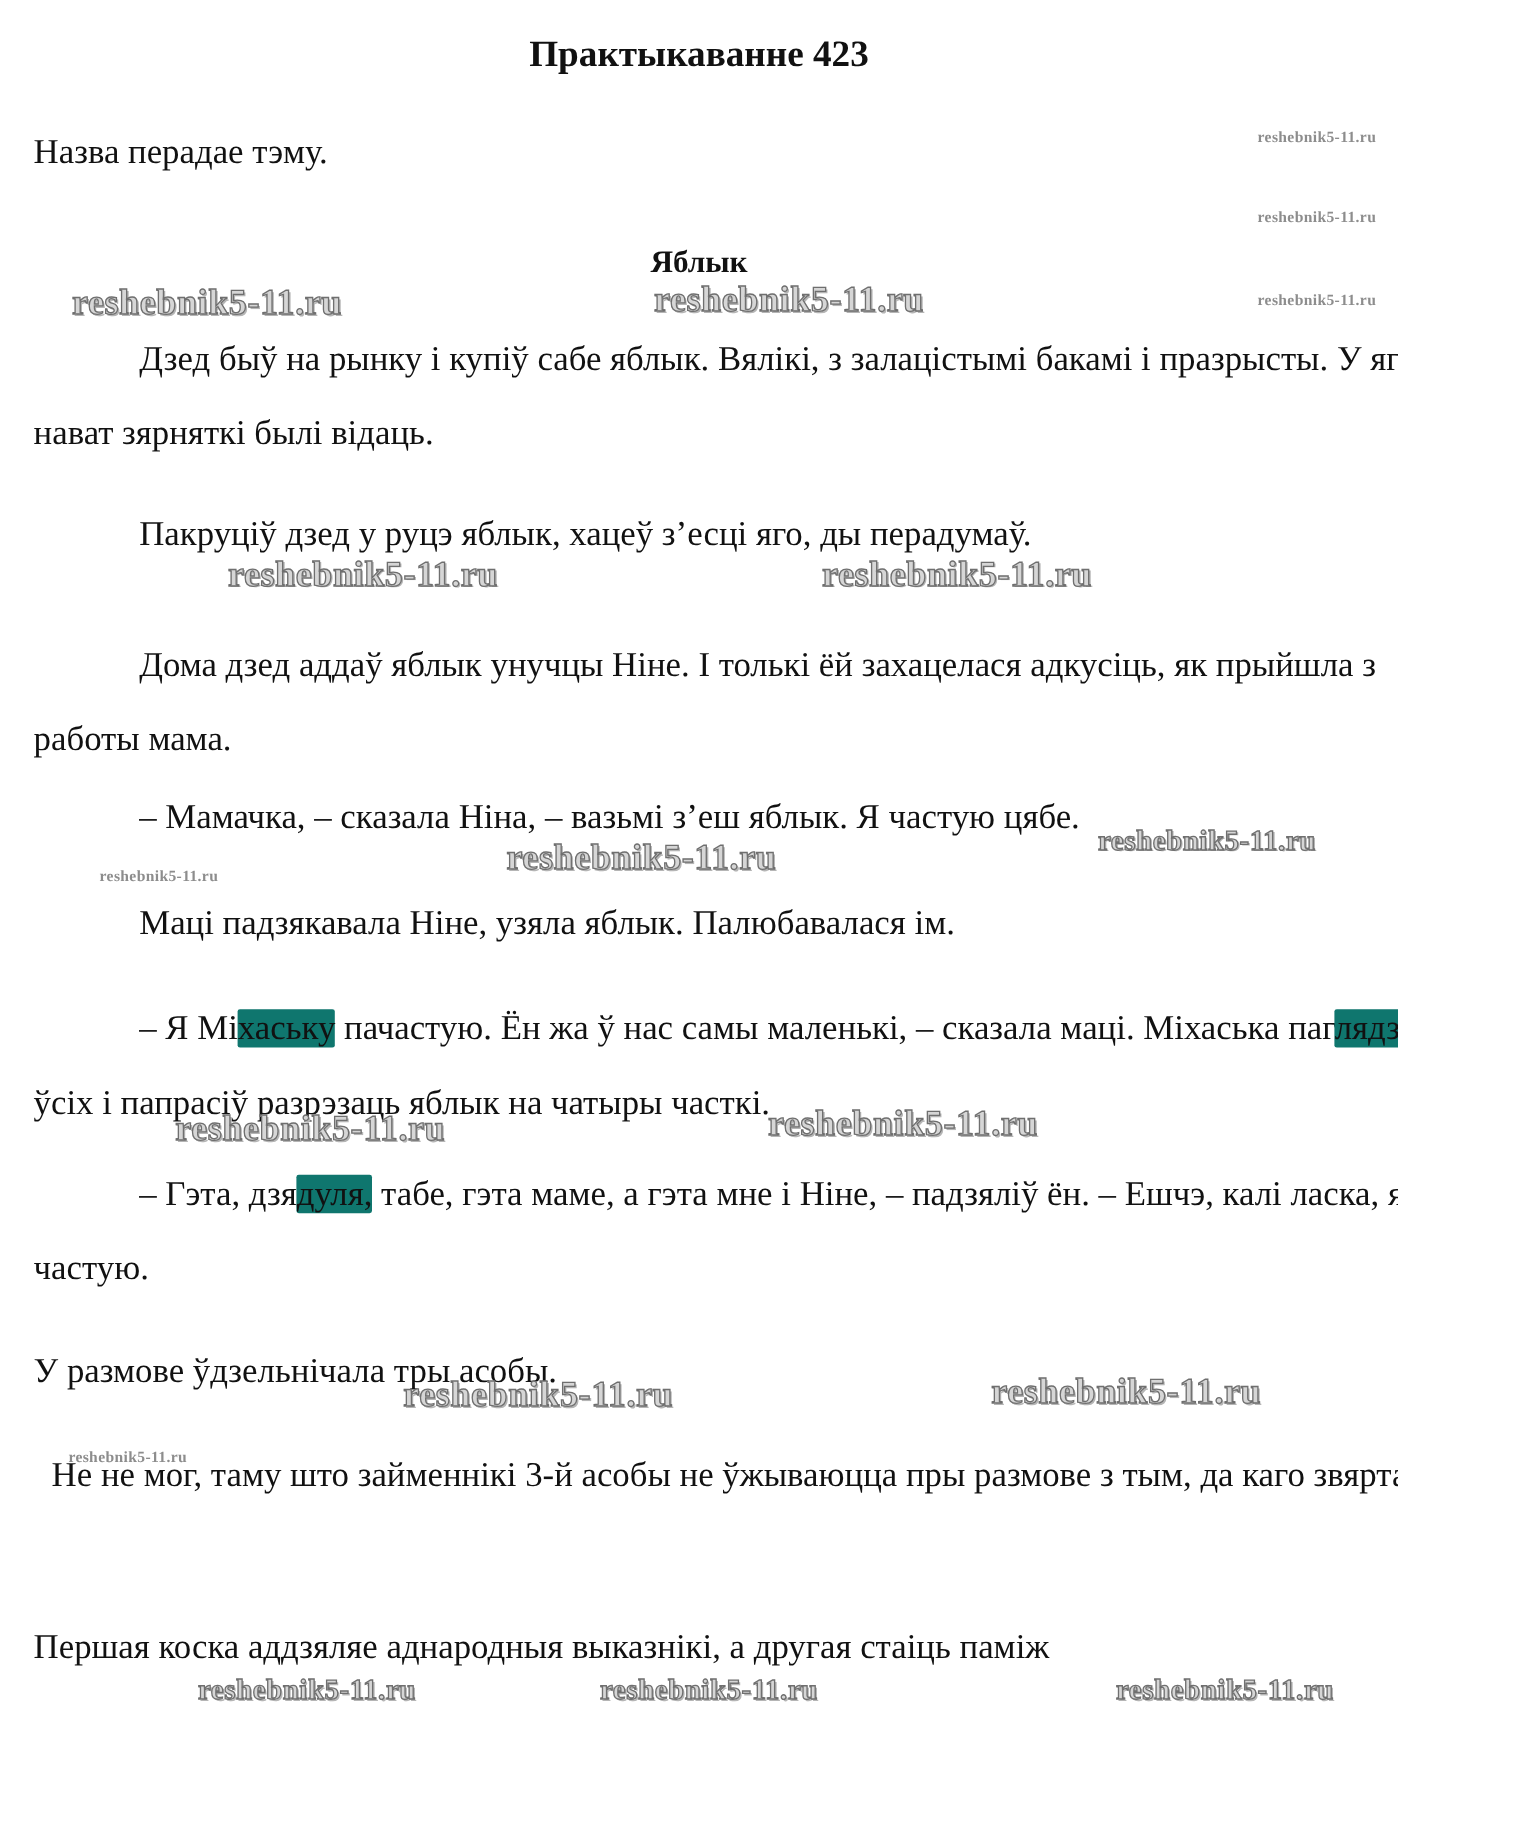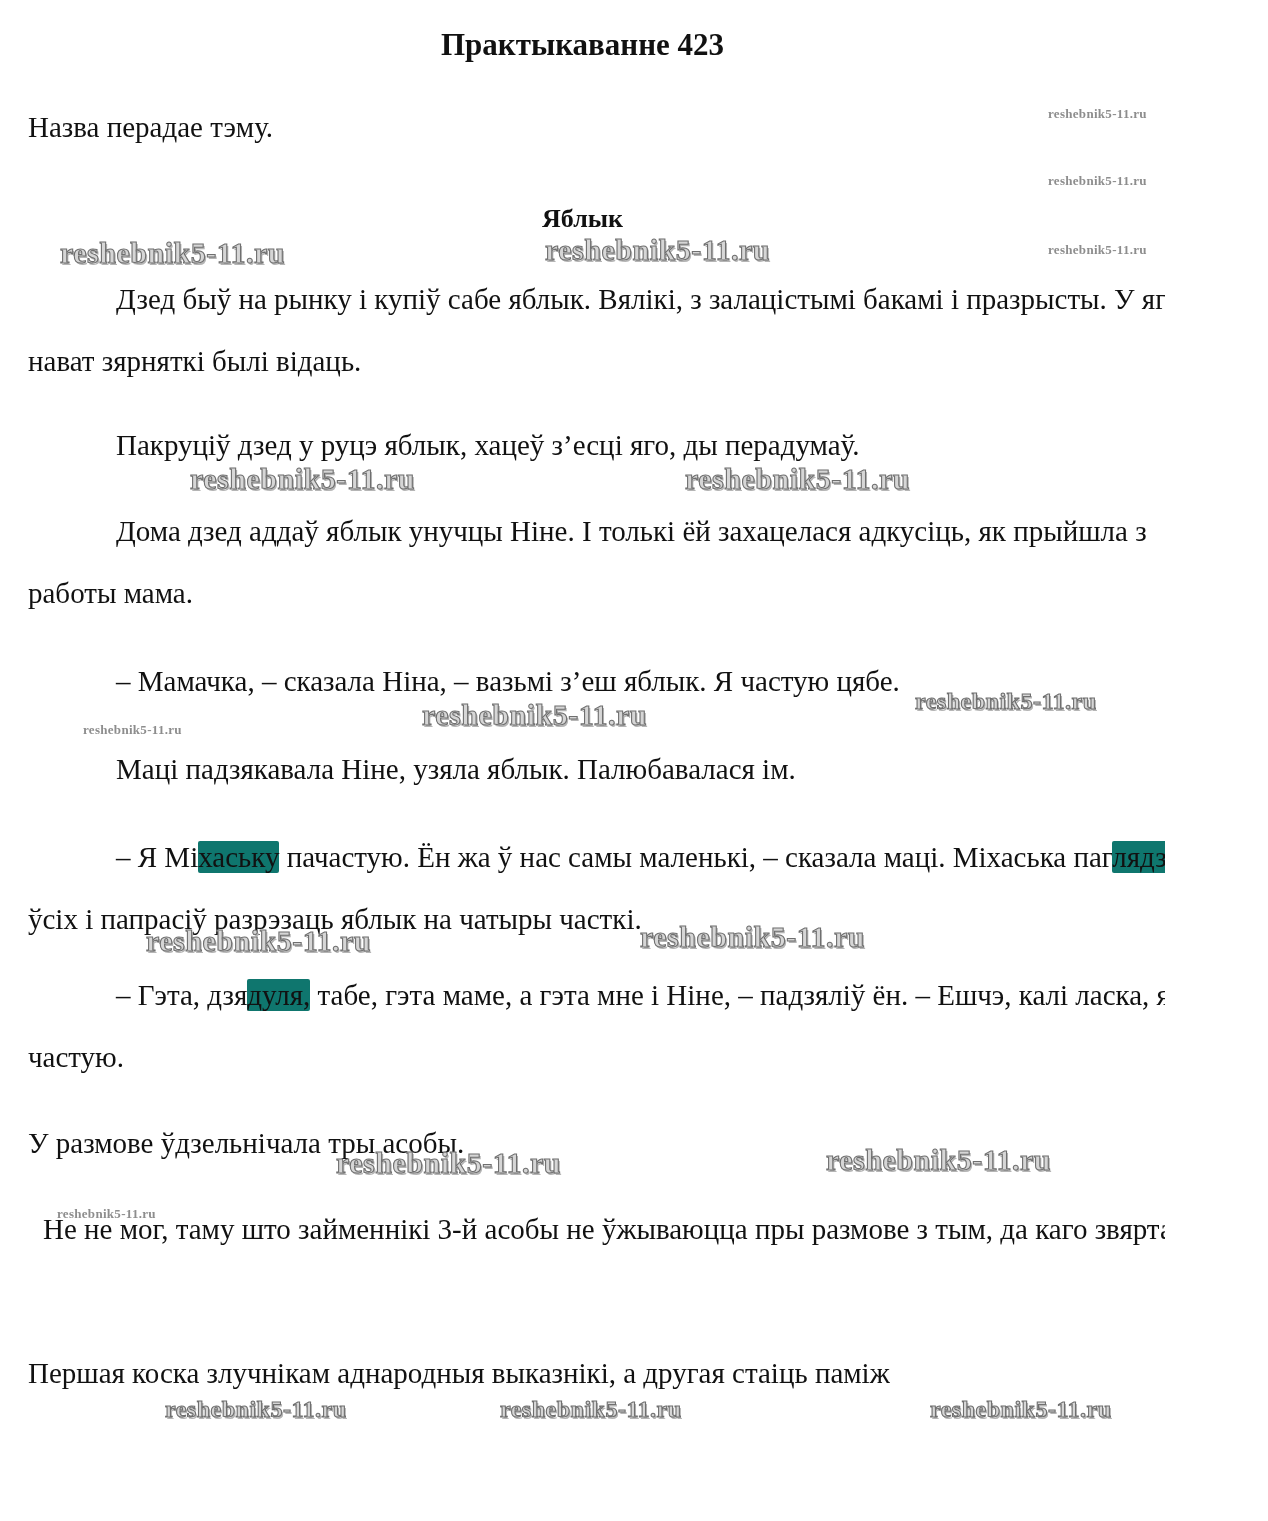--- a/index.html
+++ b/index.html
@@ -68,21 +68,21 @@
   <div class="wm wm-lg" style="left:60px;top:236px;">reshebnik5-11.ru</div>
   <div class="wm wm-lg" style="left:545px;top:233px;">reshebnik5-11.ru</div>
 
   <div class="tb indent" style="top:268px;">Дзед быў на рынку і купіў сабе яблык. Вялікі, з залацістымі бакамі і празрысты. У яго нават зярняткі былі відаць.</div>
 
   <div class="tb indent" style="top:414px;">Пакруціў дзед у руцэ яблык, хацеў з’есці яго, ды перадумаў.</div>
 
   <div class="wm wm-lg" style="left:190px;top:462px;">reshebnik5-11.ru</div>
   <div class="wm wm-lg" style="left:685px;top:462px;">reshebnik5-11.ru</div>
 
-  <div class="tb indent" style="top:500px;">Дома дзед аддаў яблык унучцы Ніне. І толькі ёй захацелася адкусіць, як прыйшла з работы мама.</div>
+  <div class="tb indent" style="top:523px;">Дома дзед аддаў яблык унучцы Ніне. І толькі ёй захацелася адкусіць, як прыйшла з работы мама.</div>
 
   <div class="tb indent" style="top:650px;">– Мамачка, – сказала Ніна, – вазьмі з’еш яблык. Я частую цябе.</div>
 
   <div class="wm wm-md" style="left:915px;top:688px;">reshebnik5-11.ru</div>
   <div class="wm wm-lg" style="left:422px;top:698px;">reshebnik5-11.ru</div>
   <div class="wm wm-sm" style="left:83px;top:722px;">reshebnik5-11.ru</div>
 
   <div class="tb indent" style="top:738px;">Маці падзякавала Ніне, узяла яблык. Палюбавалася ім.</div>
 
   <div class="tb indent" style="top:826px;">
@@ -98,20 +98,20 @@
 
   <div class="tb" style="top:1112px;">У размове ўдзельнічала тры асобы.</div>
 
   <div class="wm wm-lg" style="left:336px;top:1146px;">reshebnik5-11.ru</div>
   <div class="wm wm-lg" style="left:826px;top:1143px;">reshebnik5-11.ru</div>
 
   <div class="wm wm-sm" style="left:57px;top:1206px;">reshebnik5-11.ru</div>
 
   <div class="tb" style="top:1198px;margin-left:15px;">Не не мог, таму што займеннікі 3-й асобы не ўжываюцца пры размове з тым, да каго звяртаюцца.</div>
 
-  <div class="tb" style="top:1342px;">Першая коска злучнікам аднародныя выказнікі, а другая стаіць паміж</div>
+  <div class="tb" style="top:1342px;">Першая коска аддзяляе аднародныя выказнікі, а другая стаіць паміж</div>
 
   <div class="wm wm-md" style="left:165px;top:1396px;">reshebnik5-11.ru</div>
   <div class="wm wm-md" style="left:500px;top:1396px;">reshebnik5-11.ru</div>
   <div class="wm wm-md" style="left:930px;top:1396px;">reshebnik5-11.ru</div>
 
 
 </div>
 
 </body></html>

